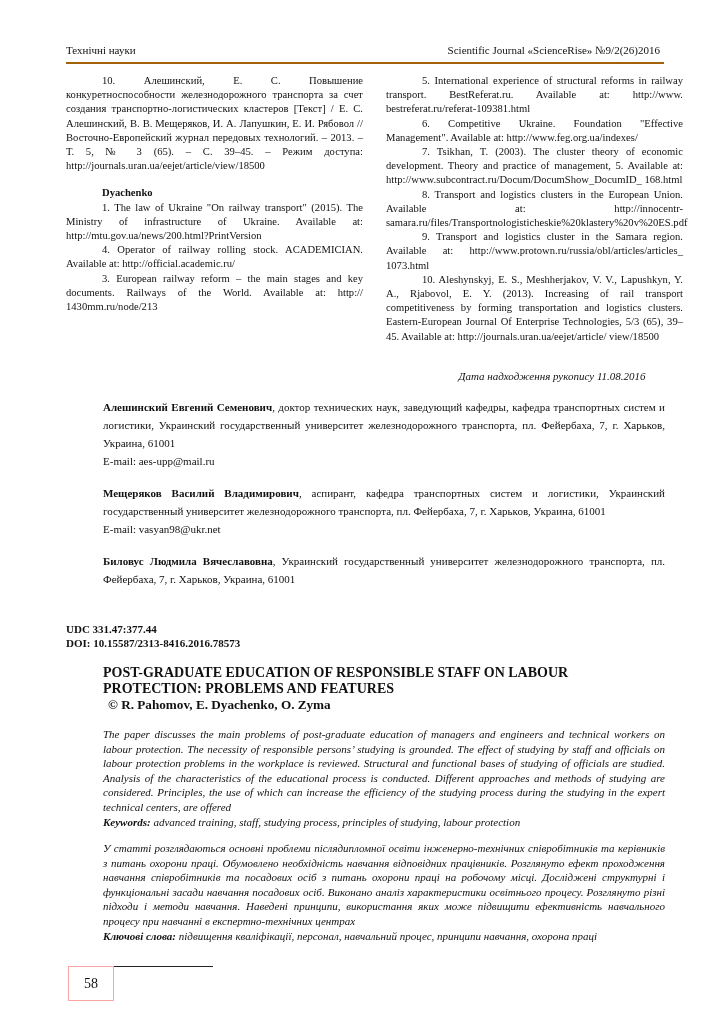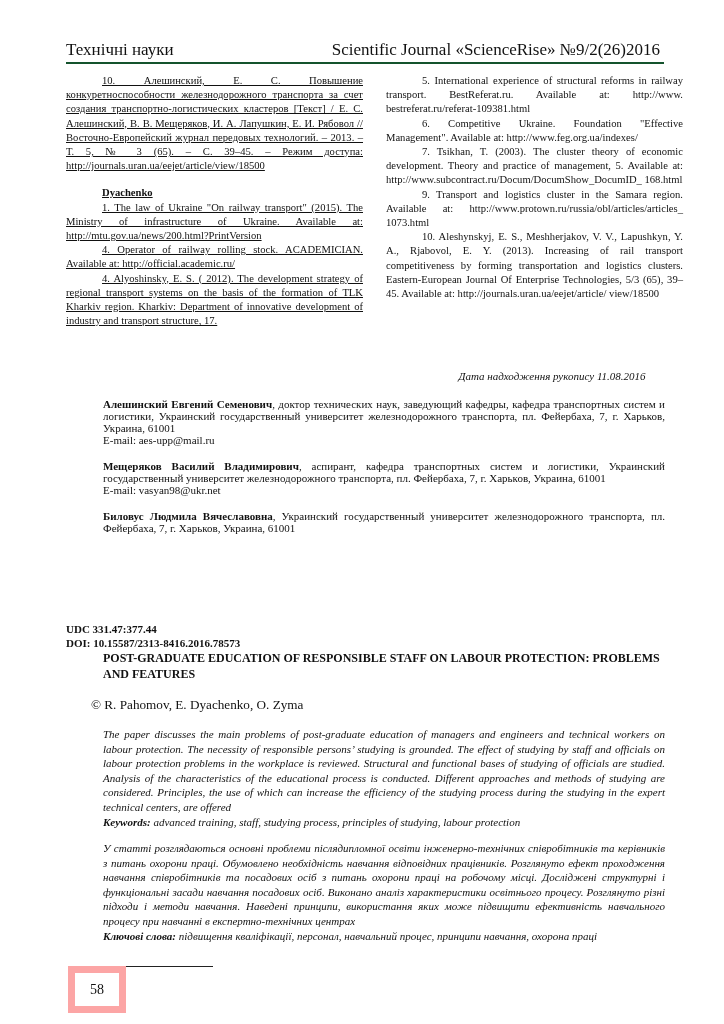--- a/index.html
+++ b/index.html
@@ -2,76 +2,77 @@
 <html><head>
   <meta charset="utf-8">
   <style>
     html, body { margin: 0; padding: 0; background: #ffffff; }
     body {
       width: 724px; height: 1024px; position: relative; overflow: hidden;
       font-family: "Liberation Serif", "DejaVu Serif", serif; color: #111;
     }
     .header {
       position: absolute; left: 66px; top: 38px; width: 598px; height: 24px;
-      border-bottom: 2px solid #14532d;
-      font-size: 17px; line-height: 20px; text-align: right;
+      border-bottom: 2px solid #a16207;
+      font-size: 11px; line-height: 20px; text-align: right;
     }
     .header .left { position: absolute; left: 0; top: 2px; }
     .header .right { position: absolute; right: 4px; top: 2px; }
 
     .col { position: absolute; top: 74px; width: 297px; font-size: 10.6px; line-height: 14.2px; text-align: justify; }
-    .col.left { left: 66px; text-decoration: underline; }
+    .col.left { left: 66px; }
     .col.right { left: 386px; }
     .col p { margin: 0; text-indent: 36px; }
     .col .refhead { font-weight: bold; text-indent: 36px; margin-top: 13px; }
 
     .date {
       position: absolute; left: 440px; top: 370px; width: 224px; text-align: center;
       font-style: italic; font-size: 11px;
     }
 
-    .authors { position: absolute; left: 103px; top: 398px; width: 562px; font-size: 11px; line-height: 12px; text-align: justify; }
+    .authors { position: absolute; left: 103px; top: 398px; width: 562px; font-size: 11px; line-height: 18px; text-align: justify; }
     .authors .block { margin-bottom: 14px; }
     .authors b { font-weight: bold; }
 
     .udc { position: absolute; left: 66px; top: 602px; font-size: 11px; font-weight: bold; line-height: 14px; margin-top: 20px; }
 
-    .title { position: absolute; left: 103px; top: 650px; width: 560px; font-size: 12px; font-weight: bold; line-height: 16px; }
-    .paper-authors { position: absolute; left: 91px; top: 697px; font-size: 13.2px; font-weight: normal; }
+    .title { position: absolute; left: 103px; top: 665px; width: 560px; font-size: 14px; font-weight: bold; line-height: 16px; }
+    .paper-authors { position: absolute; left: 108px; top: 697px; font-size: 13.2px; font-weight: bold; }
 
     .abstract { position: absolute; left: 103px; top: 727px; width: 562px; font-size: 11px; line-height: 14.6px; font-style: italic; text-align: justify; }
     .abstract .kw b { font-style: italic; font-weight: bold; }
     .abstract.uk { top: 841px; }
 
     .footer-rule { position: absolute; left: 91px; top: 966px; width: 122px; border-top: 1px solid #222; }
     .page-box {
       position: absolute; left: 68px; top: 966px; width: 44px; height: 33px;
-      border: 7px solid #fca5a5; text-align: center; line-height: 33px; font-size: 14px;
+      border: 1px solid #fca5a5; text-align: center; line-height: 33px; font-size: 14px;
     }
   </style>
 </head>
 <body>
 
 <div class="header">
   <span class="left">Технічні науки</span>
   <span class="right">Scientific Journal «ScienceRise» №9/2(26)2016</span>
 </div>
 
 <div class="col left">
   <p>10. Алешинский, Е. С. Повышение конкуретноспособности железнодорожного транспорта за счет создания транспортно-логистических кластеров [Текст] / Е. С. Алешинский, В. В. Мещеряков, И. А. Лапушкин, Е. И. Рябовол // Восточно-Европейский журнал передовых технологий. – 2013. – Т. 5, № 3 (65). – С. 39–45. – Режим доступа: http://journals.uran.ua/eejet/article/view/18500</p>
   <p class="refhead">Dyachenko</p>
   <p>1. The law of Ukraine "On railway transport" (2015). The Ministry of infrastructure of Ukraine. Available at: http://mtu.gov.ua/news/200.html?PrintVersion</p>
   <p>4. Operator of railway rolling stock. ACADEMICIAN. Available at: http://official.academic.ru/</p>
-  <p>4. Alyoshinsky, E. S. ( 2012). The development strategy of regional transport systems on the basis of the formation of TLK Kharkiv region. Kharkiv: Department of innovative development of industry and transport structure, 17.</p>
+  <p>3. European railway reform – the main stages and key documents. Railways of the World. Available at: http:// 1430mm.ru/node/213</p>
 </div>
 
 <div class="col right">
   <p>5. International experience of structural reforms in railway transport. BestReferat.ru. Available at: http://www. bestreferat.ru/referat-109381.html</p>
   <p>6. Competitive Ukraine. Foundation "Effective Management". Available at: http://www.feg.org.ua/indexes/</p>
   <p>7. Tsikhan, T. (2003). The cluster theory of economic development. Theory and practice of management, 5. Available at: http://www.subcontract.ru/Docum/DocumShow_DocumID_ 168.html</p>
+  <p>8. Transport and logistics clusters in the European Union. Available at: http://innocentr-samara.ru/files/Transportnologisticheskie%20klastery%20v%20ES.pdf</p>
   <p>9. Transport and logistics cluster in the Samara region. Available at: http://www.protown.ru/russia/obl/articles/articles_ 1073.html</p>
   <p>10. Aleshynskyj, E. S., Meshherjakov, V. V., Lapushkyn, Y. A., Rjabovol, E. Y. (2013). Increasing of rail transport competitiveness by forming transportation and logistics clusters. Eastern-European Journal Of Enterprise Technologies, 5/3 (65), 39–45. Available at: http://journals.uran.ua/eejet/article/ view/18500</p>
 </div>
 
 <div class="date">Дата надходження рукопису 11.08.2016</div>
 
 <div class="authors">
   <div class="block">
     <b>Алешинский Евгений Семенович</b><span>, доктор технических наук, заведующий кафедры, кафедра транспортных систем и логистики, Украинский государственный университет железнодорожного транспорта, пл. Фейербаха, 7, г. Харьков, Украина, 61001</span><br>
     <span>E-mail: aes-upp@mail.ru</span>

